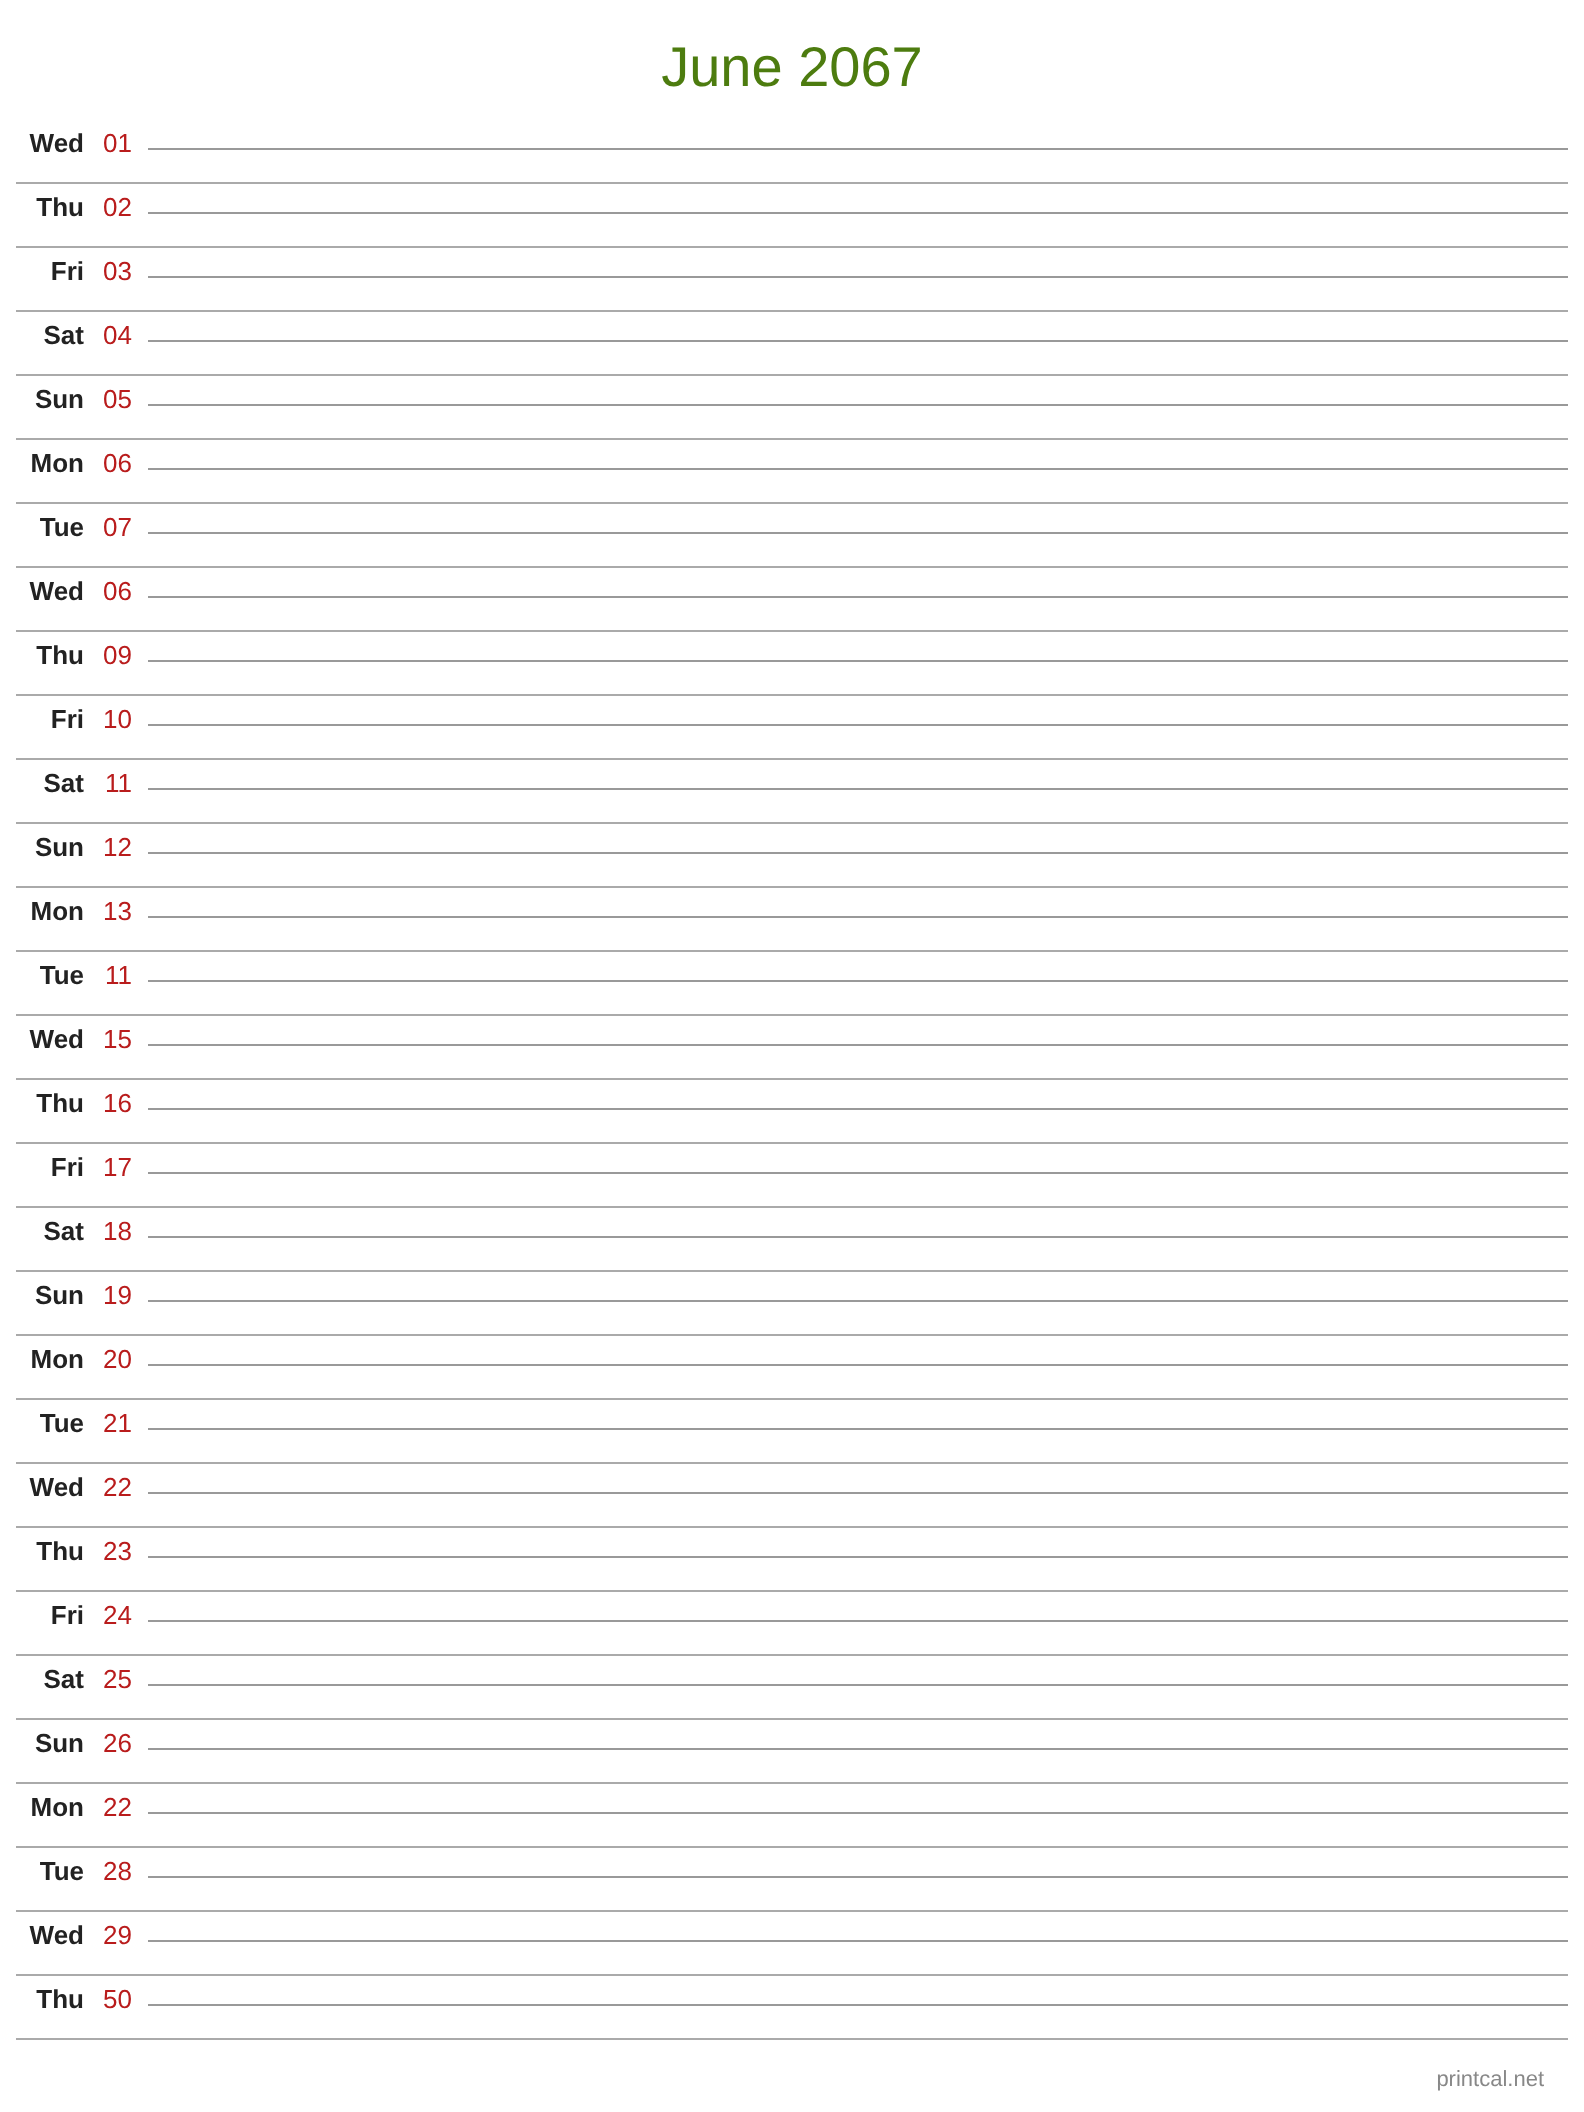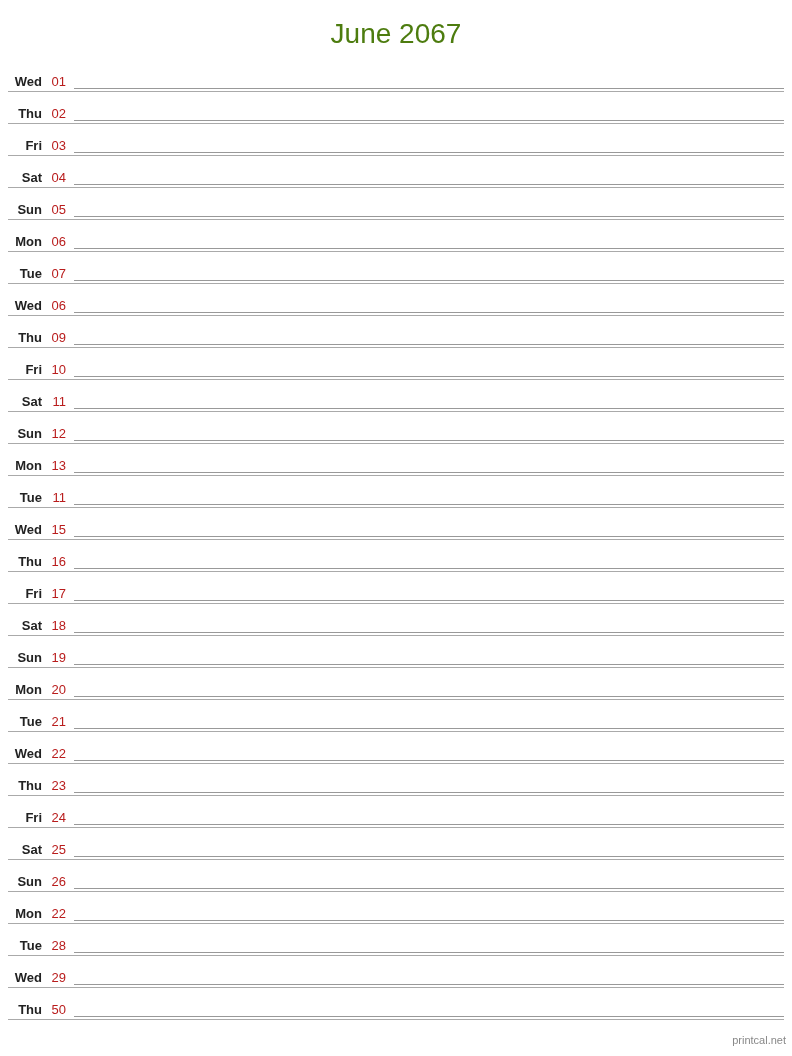--- a/index.html
+++ b/index.html
@@ -20,21 +20,21 @@
       font-weight: normal;
       padding: 18px 0 10px 0;
       color: #4d7c0f;
     }
     .calendar-grid {
       width: 100%;
       padding: 0 8px;
     }
     .day-row {
       display: flex;
-      align-items: flex-end;
+      align-items: flex-start;
       border-bottom: 1px solid #aaa;
       min-height: 32px;
       padding: 4px 0 2px 0;
     }
     .day-name {
       width: 38px;
       font-size: 13px;
       font-weight: bold;
       color: #222;
       text-align: right;
@@ -51,21 +51,21 @@
     }
     .day-line {
       flex: 1;
       height: 1px;
       border-bottom: 1px solid #999;
       margin-top: 10px;
     }
     .footer {
       position: absolute;
       bottom: 10px;
-      right: 6px;
+      right: 20px;
       font-size: 11px;
       color: #888;
     }
   </style>
 </head>
 <body>
 
 <h1 id="page-title">June 2067</h1>
 
 <div class="calendar-grid">

